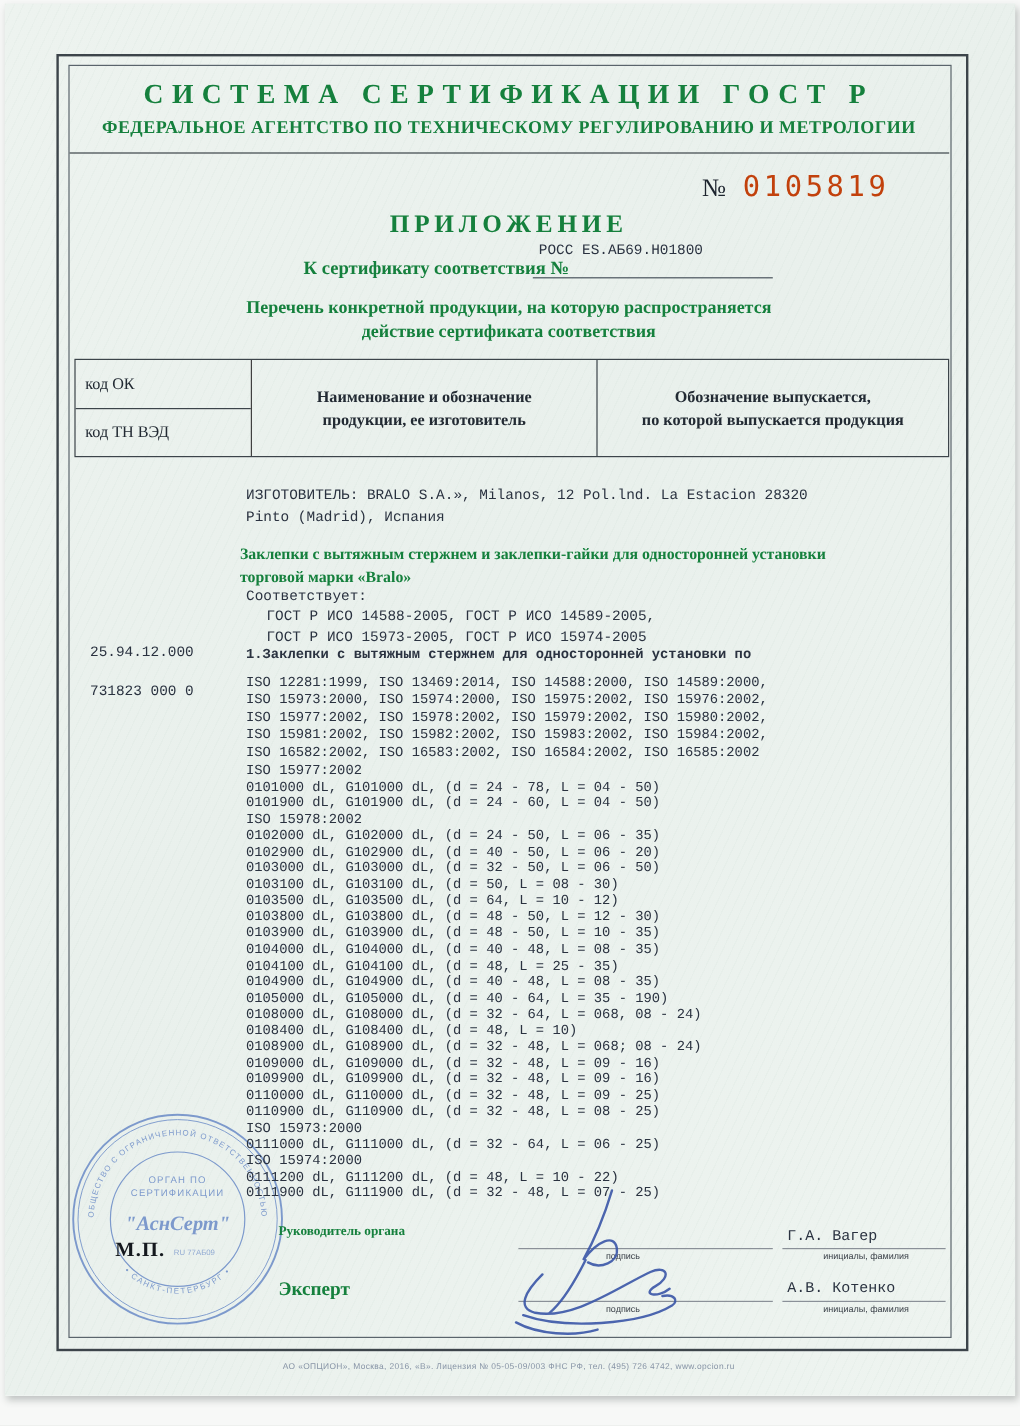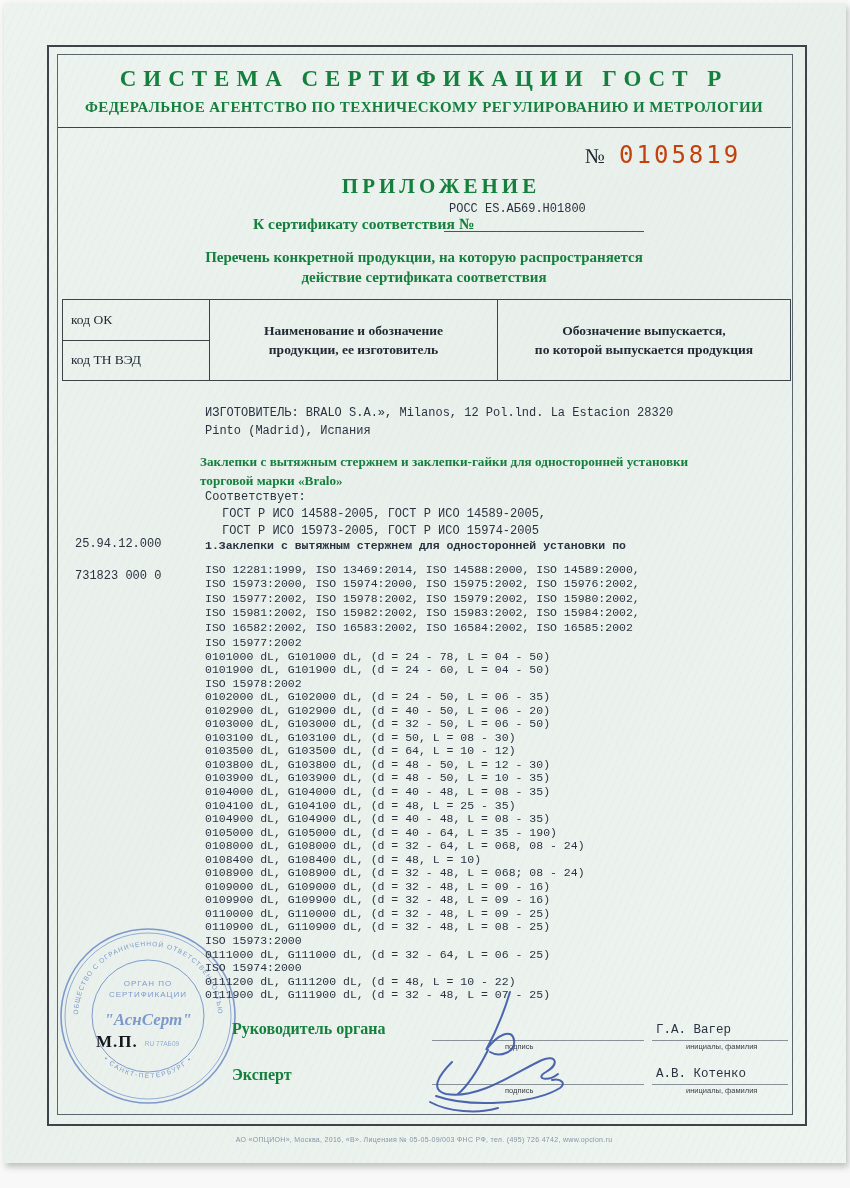--- a/index.html
+++ b/index.html
@@ -15,41 +15,41 @@
   .abs{position:absolute;}
   .serifb{font-family:"Liberation Serif",serif;font-weight:bold;color:#15803d;}
   .mono{font-family:"Liberation Mono","DejaVu Sans Mono",monospace;color:#2a3240;}
   .center{left:57px;width:734px;text-align:center;}
   .hline1{top:66px;font-size:23px;letter-spacing:7px;}
   .hline2{top:99px;font-size:15px;letter-spacing:.4px;}
   .hsep{position:absolute;left:58px;top:127px;width:733px;border-top:1.5px solid #3c444a;}
   .doc-number{top:141px;left:585px;display:flex;align-items:baseline;gap:14px;}
   .no-label{font-size:21px;color:#1d242e;font-family:"Liberation Serif",serif;}
   .no-value{font-family:"DejaVu Sans Mono",monospace;font-size:24px;letter-spacing:3px;color:#c2410c;}
-  .title{top:174px;font-size:21px;letter-spacing:4px;padding-left:17px;}
+  .title{top:174px;font-size:21px;letter-spacing:4px;}
   .cert-label{left:253px;top:215px;font-size:15.5px;}
   .cert-value{left:449px;top:202px;font-size:12px;}
   .cert-underline{left:444px;top:231px;width:200px;border-top:1px solid #4a545c;}
   .sub1{top:249px;font-size:15px;}
   .sub2{top:269px;font-size:15px;}
   .table{left:62px;top:299px;width:727px;height:80px;border:1.5px solid #3c444a;display:flex;}
   .t-c1{width:146px;border-right:1px solid #404040;display:flex;flex-direction:column;}
   .t-c1 > div{flex:1;display:flex;align-items:center;padding-left:8px;font-size:13.5px;}
   .t-c1 > div:first-child{border-bottom:1px solid #3c444a;}
   .t-c2{width:287px;border-right:1px solid #3c444a;display:flex;flex-direction:column;justify-content:center;text-align:center;font-size:13.5px;font-weight:bold;line-height:19px;}
   .t-c3{flex:1;display:flex;flex-direction:column;justify-content:center;text-align:center;font-size:13.5px;font-weight:bold;line-height:19px;}
   .code{left:75px;font-size:12px;}
   .maker{left:205px;top:404px;font-size:12px;line-height:18px;white-space:pre;}
   .product{left:200px;top:452px;font-size:13.2px;line-height:19px;}
   .conform{left:205px;top:490px;font-size:12px;}
   .gost{left:222px;top:506px;font-size:12px;line-height:16.5px;white-space:pre;}
   .item1{left:205px;top:539px;font-size:11.5px;font-weight:bold;}
   .isoblock{left:205px;top:563px;font-size:11.5px;line-height:14.4px;white-space:pre;}
   .specs{left:205px;top:636px;font-size:11.5px;line-height:13.55px;white-space:pre;}
-  .sig-role1{left:232px;top:1020px;font-size:16px;}
+  .sig-role1{left:232px;top:1020px;font-size:11px;}
   .sig-role2{left:232px;top:1066px;font-size:16px;}
   .sigline{border-top:1px solid #8a9098;height:0;}
   .sl-1{left:432px;top:1040px;width:212px;}
   .sl-2{left:652px;top:1040px;width:136px;}
   .sl-3{left:432px;top:1084px;width:212px;}
   .sl-4{left:652px;top:1084px;width:136px;}
   .cap{font-size:7.5px;color:#3a4048;font-family:"Liberation Sans",sans-serif;}
   .cap-p1{left:505px;top:1042px;}
   .cap-i1{left:686px;top:1042px;}
   .cap-p2{left:505px;top:1086px;}

